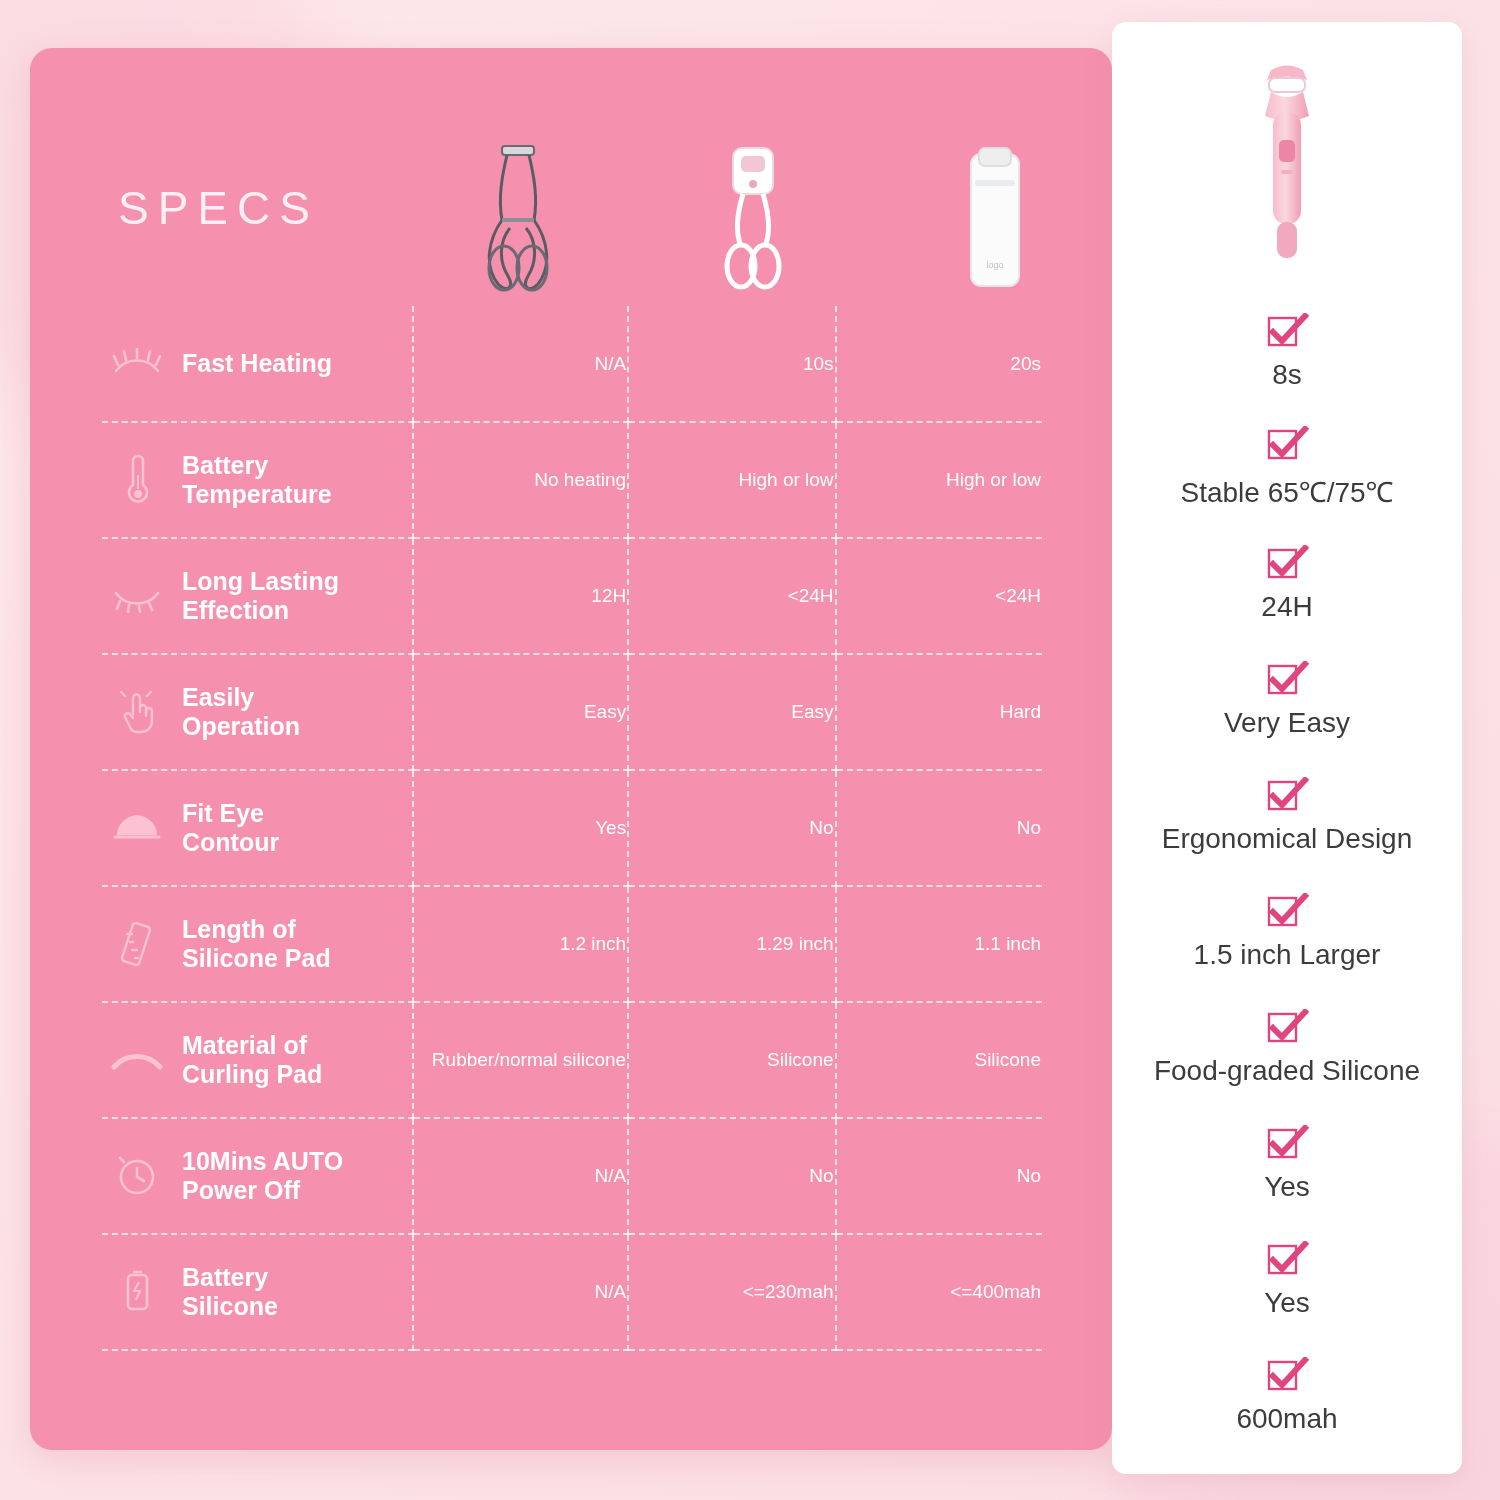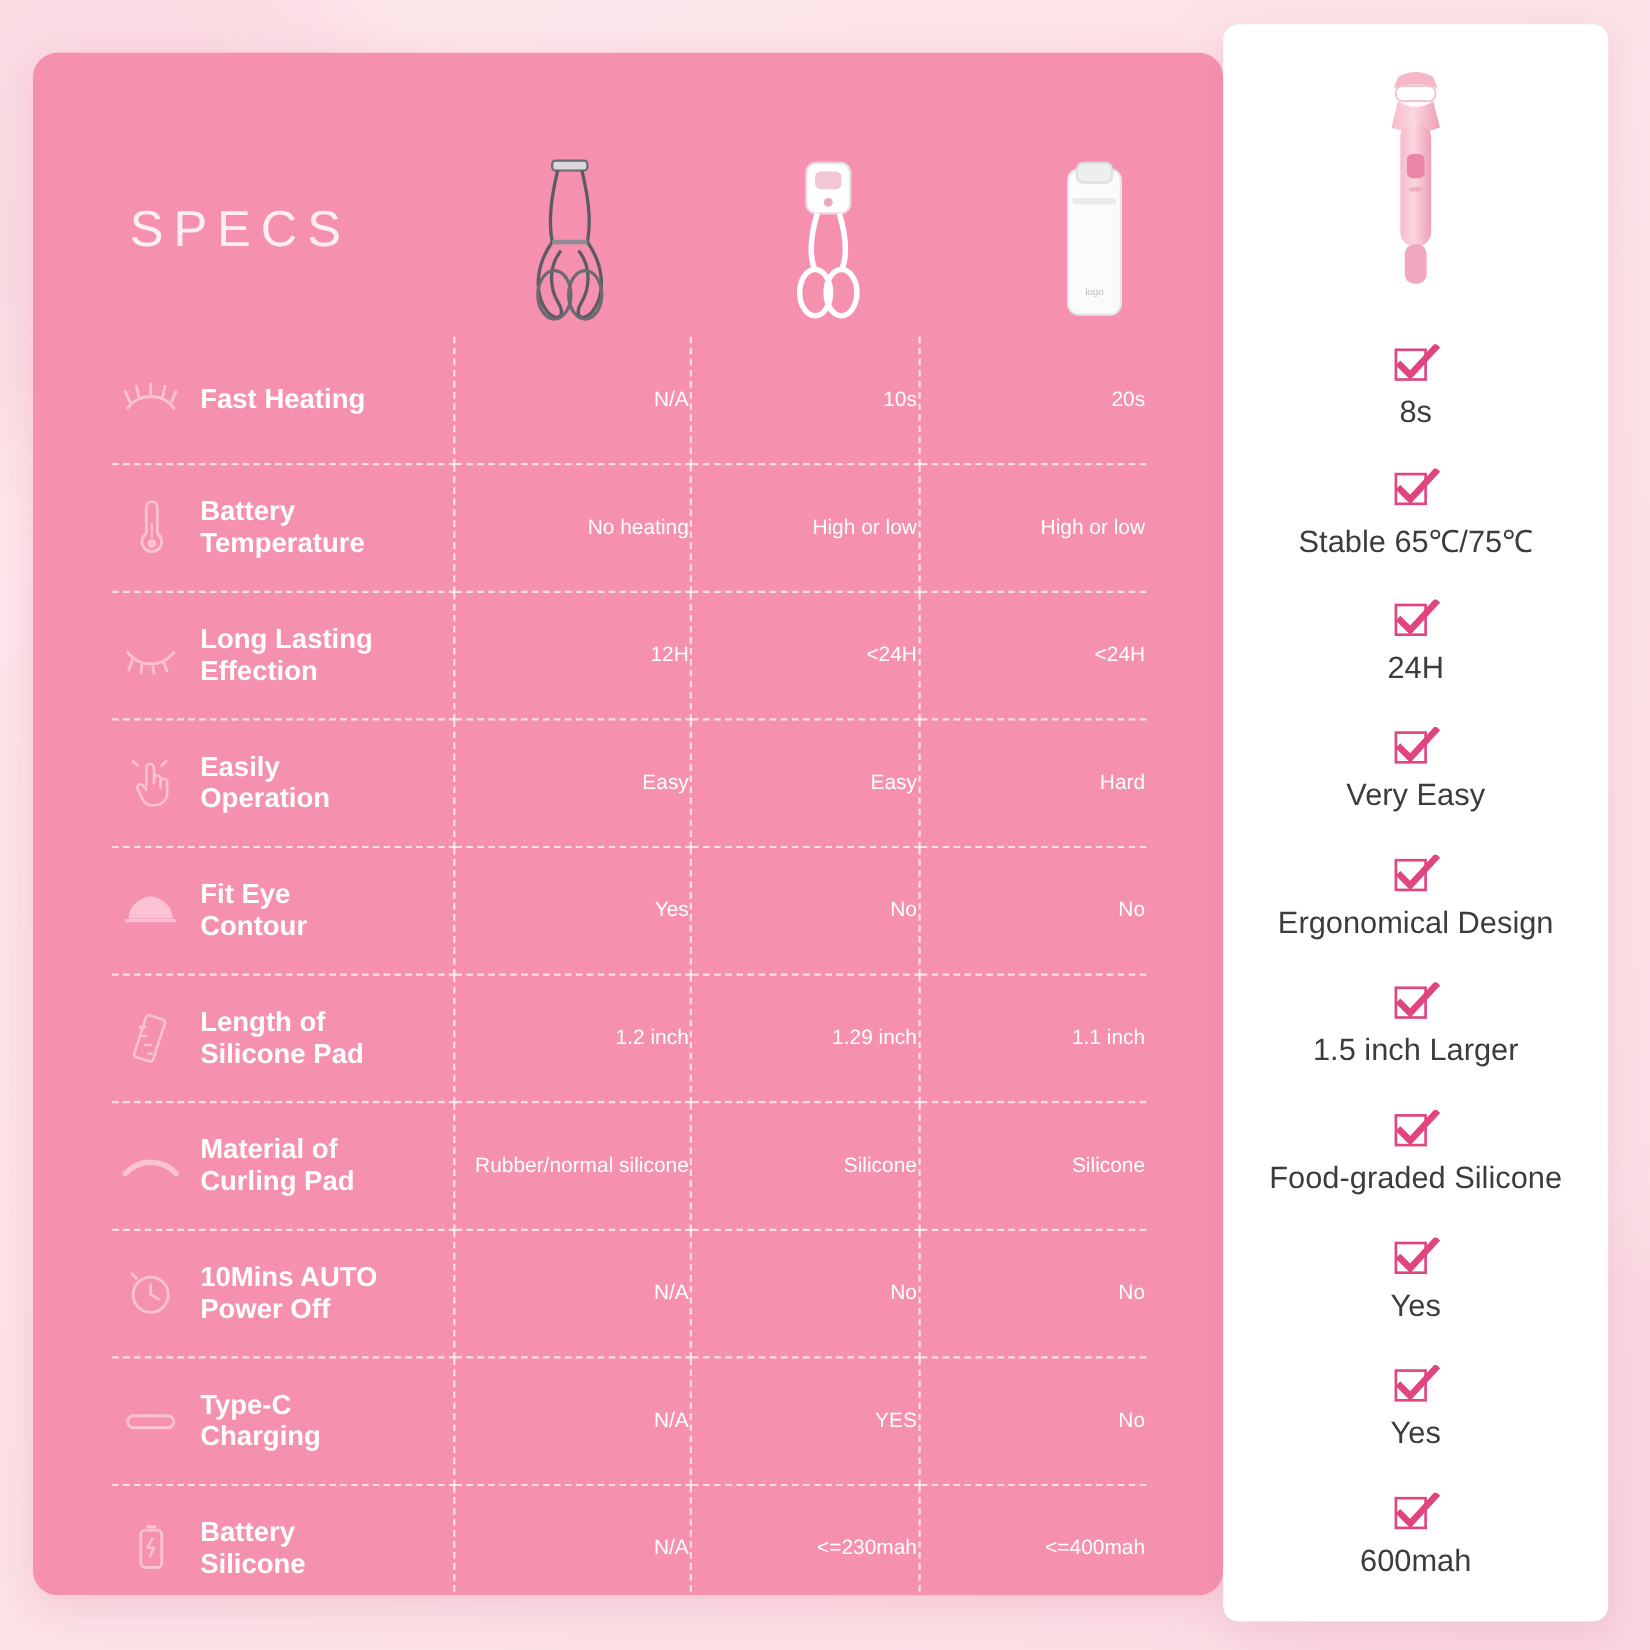--- a/index.html
+++ b/index.html
@@ -379,36 +379,20 @@
             </span>
             <span class="label-text">10Mins AUTO
 Power Off</span>
           </div>
         </td>
         <td class="val-cell">N/A</td>
         <td class="val-cell">No</td>
         <td class="val-cell">No</td>
       </tr>
 
-      <tr>
-        <td class="label-cell">
-          <div class="label-wrap">
-            <span class="label-icon">
-              <svg width="54" height="26" viewBox="0 0 54 26">
-                <rect x="6" y="8" width="42" height="11" rx="5.5" fill="none" stroke="#fbc2d3" stroke-width="2.6"></rect>
-              </svg>
-            </span>
-            <span class="label-text">Type-C
-Charging</span>
-          </div>
-        </td>
-        <td class="val-cell">N/A</td>
-        <td class="val-cell">YES</td>
-        <td class="val-cell">No</td>
-      </tr>
 
       <tr>
         <td class="label-cell">
           <div class="label-wrap">
             <span class="label-icon">
               <svg width="34" height="50" viewBox="0 0 34 50">
                 <g stroke="#fbc2d3" stroke-width="2.6" fill="none">
                   <rect x="8" y="8" width="19" height="34" rx="4"></rect>
                   <path d="M13 5 h9"></path>
                   <path d="M19 15 l-5 9 h6 l-4 9" stroke-width="2.2" stroke-linejoin="round"></path>

